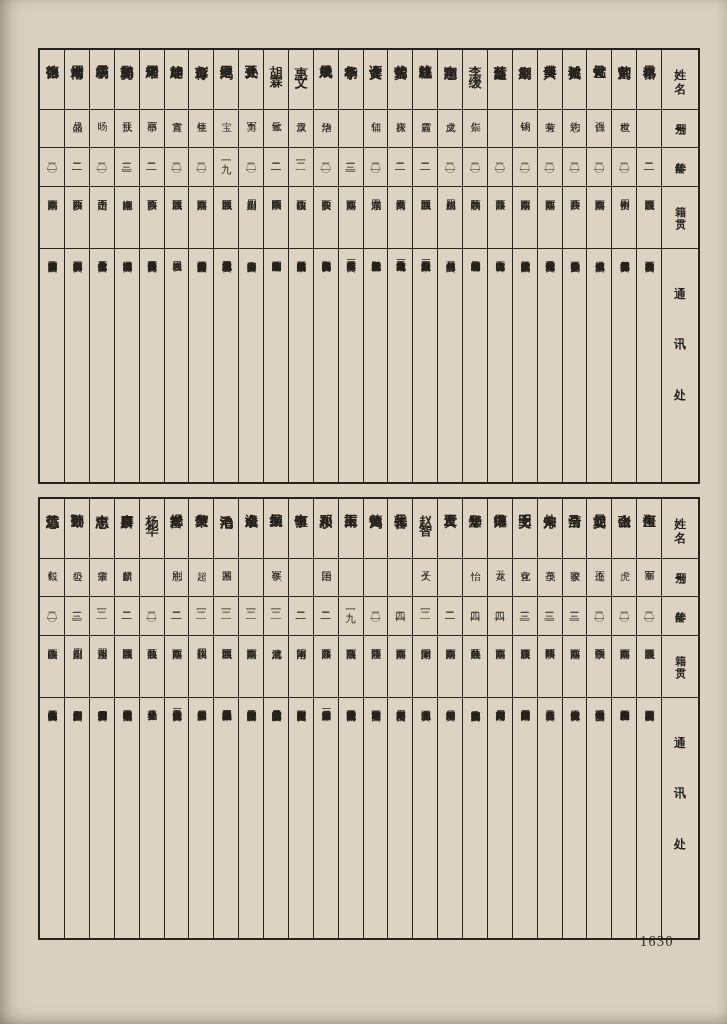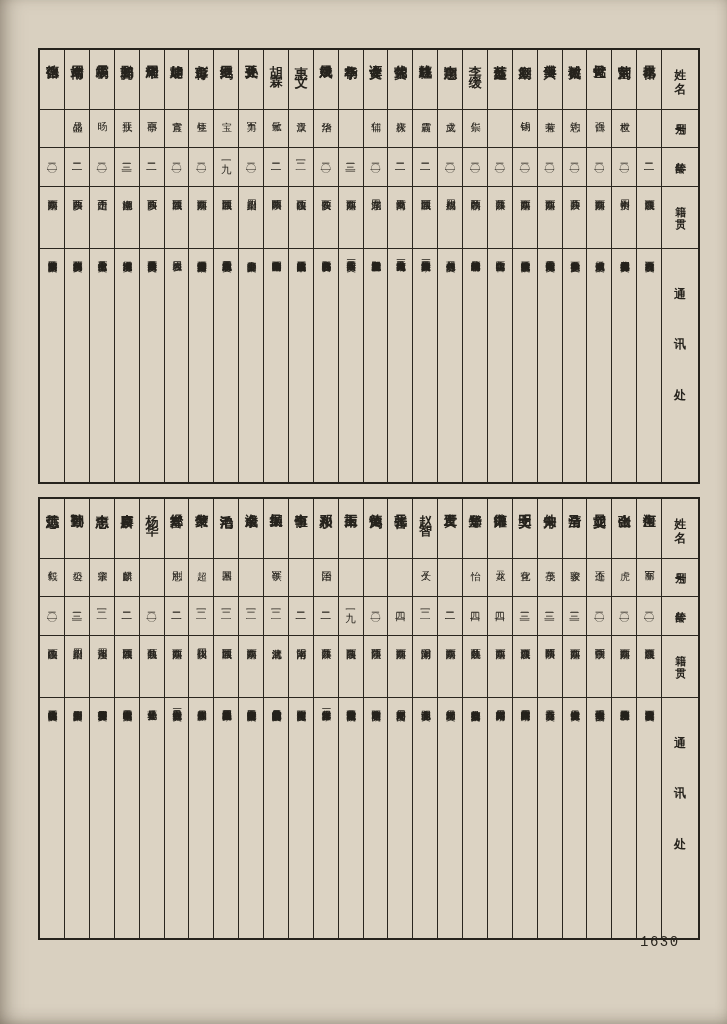--- a/index.html
+++ b/index.html
@@ -54,21 +54,21 @@
   .header-col .c-name .v{letter-spacing:1.1em;}
   .header-col .c-alias{font-size:11px;padding-top:5px;}
   .header-col .c-age{font-size:11px;padding-top:5px;}
   .header-col .c-native{font-size:11px;padding-top:10px;}
   .header-col .c-native .v{letter-spacing:1.2em;}
   .header-col .c-addr{font-size:12px;padding-top:28px;}
   .header-col .c-addr .v{letter-spacing:4.2em;line-height:1;}
   .page-number{
     position:absolute;left:640px;top:934px;
     font-size:14px;letter-spacing:1.5px;color:#2a261f;
-    font-family:Liberation Mono, monospace;
+    font-family:Liberation Serif, serif;
   }
 </style>
 </head>
 <body>
 
 <div class="page">
 
   <div class="sheet-table" id="table-top">
     <div class="col header-col">
       <div class="cell c-name">

